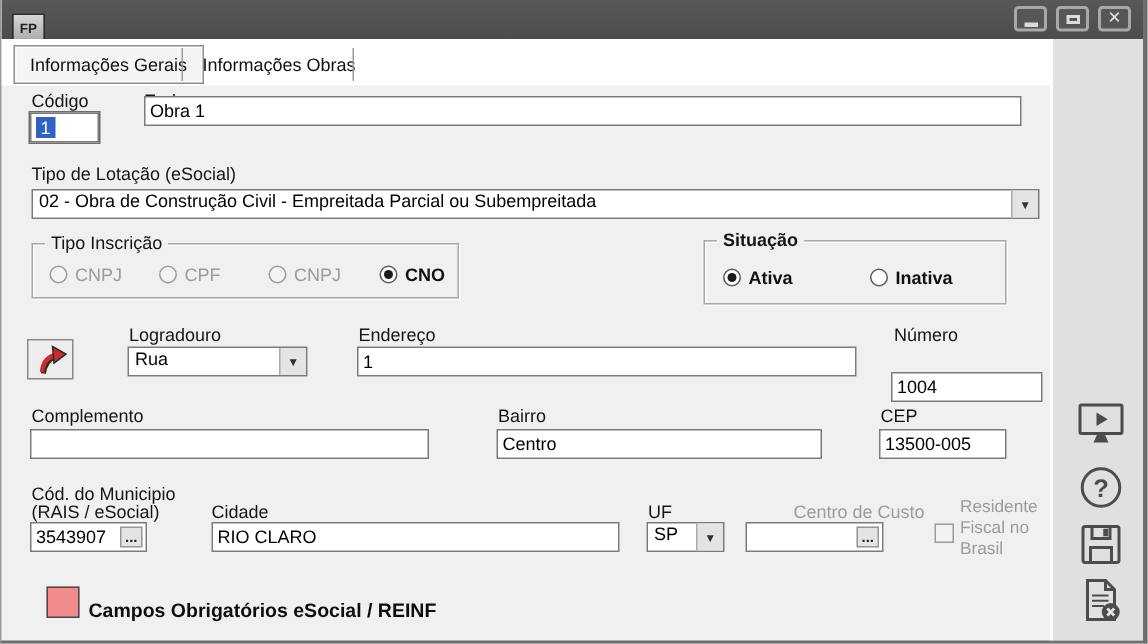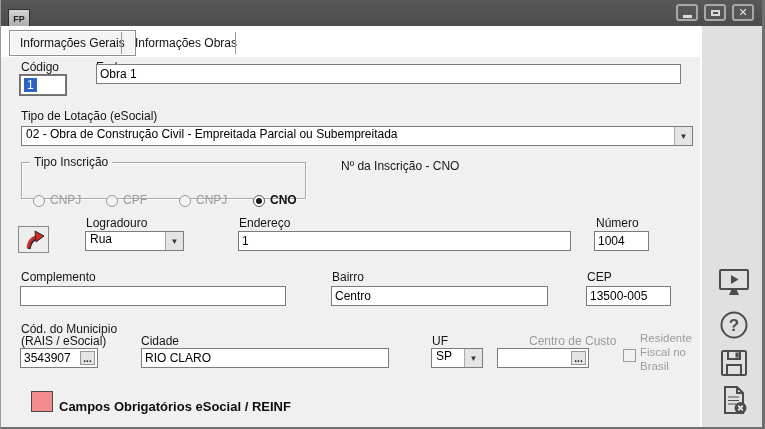--- a/index.html
+++ b/index.html
@@ -39,21 +39,21 @@
          font-size:12px;display:flex;cursor:pointer;}
   .combo .val{flex:1;padding:0 4px;white-space:nowrap;overflow:hidden;}
   .combo .arrow{width:17px;align-self:stretch;background:#e4e4e4;border-left:1px solid #aaa;
                 display:flex;align-items:center;justify-content:center;font-size:8px;color:#333;}
   .dots{position:absolute;right:2px;top:2px;width:15px;height:14px;background:#e4e4e4;border:1px solid #989898;
         font-size:10px;font-weight:bold;line-height:9px;text-align:center;cursor:pointer;color:#222;padding:0;}
   
   .grp{position:absolute;border:1px solid #a9a9a9;box-shadow:inset 1px 1px 0 #fff,1px 1px 0 #fff;box-sizing:border-box;}
   .grp .cap{position:absolute;top:-8px;left:8px;background:#f0f0f0;padding:0 4px;font-size:12px;color:#151515;}
   
-  .radio{position:absolute;display:flex;align-items:flex-end;gap:5px;cursor:pointer;margin-top:17px;}
+  .radio{position:absolute;display:flex;align-items:center;gap:5px;cursor:pointer;}
   .rb{width:12px;height:12px;border:1px solid #5a5a5a;border-radius:50%;background:#fff;position:relative;box-sizing:border-box;}
   .rb.on::after{content:"";position:absolute;left:2px;top:2px;width:6px;height:6px;border-radius:50%;background:#1a1a1a;}
   .radio.dis{cursor:default;}
   .radio.dis .rb{border-color:#9b9b9b;background:#f3f3f3;}
   .radio.dis .rtext{color:#9b9b9b;}
   .rtext{font-size:12px;color:#111;}
   .cb{position:absolute;width:13px;height:13px;border:1px solid #9b9b9b;background:#f2f2f2;box-sizing:border-box;}
   .wraplbl{position:absolute;font-size:11.5px;color:#9b9b9b;width:60px;line-height:14px;}
   
   .swatch{position:absolute;width:22px;height:21px;background:#f28b8b;border:1px solid #4a4a4a;box-sizing:border-box;}
@@ -111,55 +111,65 @@
     <div class="radio dis" style="left:157px;top:13px">
       <span class="rb"></span>
       <span class="rtext">CNPJ</span>
     </div>
     <div class="radio" style="left:231px;top:13px">
       <span class="rb on"></span>
       <span class="rtext b">CNO</span>
     </div>
   </div>
 
-  <div class="lbl" style="left:340px;top:159px">Nº da Inscrição - CNO</div>
-
+
+  <div class="grp" style="left:468px;top:160px;width:202px;height:43px">
+    <span class="cap b">Situação</span>
+    <div class="radio" style="left:12px;top:17px">
+      <span class="rb on"></span>
+      <span class="rtext b">Ativa</span>
+    </div>
+    <div class="radio" style="left:110px;top:17px">
+      <span class="rb"></span>
+      <span class="rtext b">Inativa</span>
+    </div>
+  </div>
 
   <button class="tbx" style="left:17px;top:226px;width:31px;height:27px;background:#ededed;border:1px solid #8a8a8a;cursor:pointer;padding:0">
     <svg width="22" height="22" viewBox="0 0 22 22" style="display:block;margin:0 auto">
       <path d="M6,20 Q7,11 14,9" fill="none" stroke="#2b2b2b" stroke-width="3.4"></path>
       <path d="M5,19 Q6,10 13,8" fill="none" stroke="#cc2b2b" stroke-width="3"></path>
       <polygon points="12,2 21,7 13,13" fill="#cc2b2b" stroke="#2b2b2b" stroke-width="1"></polygon>
     </svg>
   </button>
   <div class="lbl" style="left:85px;top:216px">Logradouro</div>
-  <div class="combo" style="left:84px;top:231px;width:99px">
+  <div class="combo" style="left:84px;top:231px;width:120px">
     <span class="val">Rua</span>
     <span class="arrow">▼</span>
   </div>
   <div class="lbl" style="left:238px;top:216px">Endereço</div>
   <div class="tbx" style="left:237px;top:231px;width:333px">1</div>
   <div class="lbl" style="left:595px;top:216px">Número</div>
-  <div class="tbx" style="left:593px;top:231px;width:55px">1004</div>
+  <div class="tbx" style="left:593px;top:248px;width:101px">1004</div>
 
   <div class="lbl" style="left:20px;top:270px">Complemento</div>
   <div class="tbx" style="left:19px;top:286px;width:266px"></div>
   <div class="lbl" style="left:331px;top:270px">Bairro</div>
   <div class="tbx" style="left:330px;top:286px;width:217px">Centro</div>
   <div class="lbl" style="left:586px;top:270px">CEP</div>
   <div class="tbx" style="left:585px;top:286px;width:85px">13500-005</div>
 
   <div class="lbl" style="left:20px;top:322px">Cód. do Municipio</div>
   <div class="lbl" style="left:20px;top:334px">(RAIS / eSocial)</div>
   <div class="tbx" style="left:19px;top:348px;width:78px">
     <span>3543907</span>
     <button class="dots">...</button>
   </div>
   <div class="lbl" style="left:140px;top:334px">Cidade</div>
-  <div class="tbx" style="left:140px;top:348px;width:248px">RIO CLARO</div>
+  <div class="tbx" style="left:140px;top:348px;width:272px">RIO CLARO</div>
   <div class="lbl" style="left:431px;top:334px">UF</div>
   <div class="combo" style="left:430px;top:348px;width:52px">
     <span class="val">SP</span>
     <span class="arrow">▼</span>
   </div>
   <div class="lbl dis" style="left:497px;top:334px">Centro de Custo</div>
   <div class="tbx" style="left:496px;top:348px;width:92px">
     <span></span>
     <button class="dots">...</button>
   </div>

